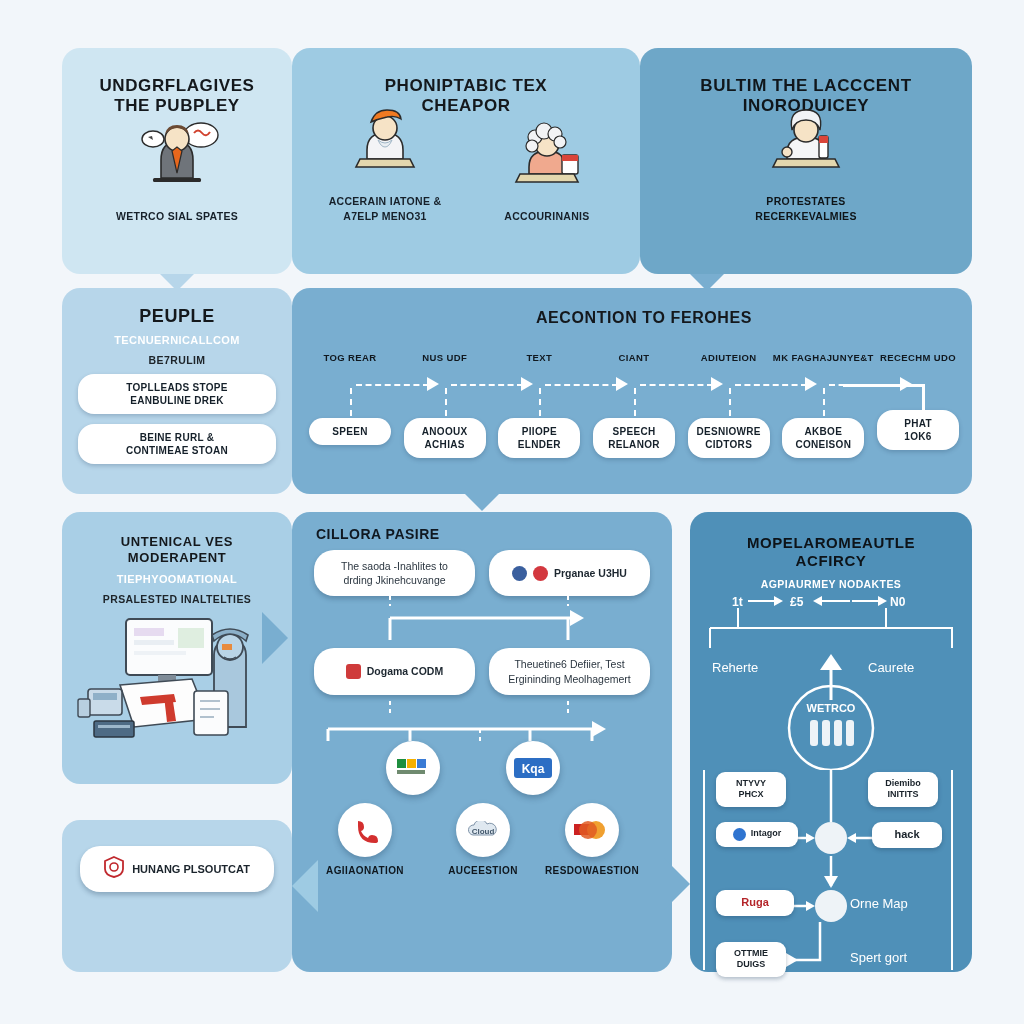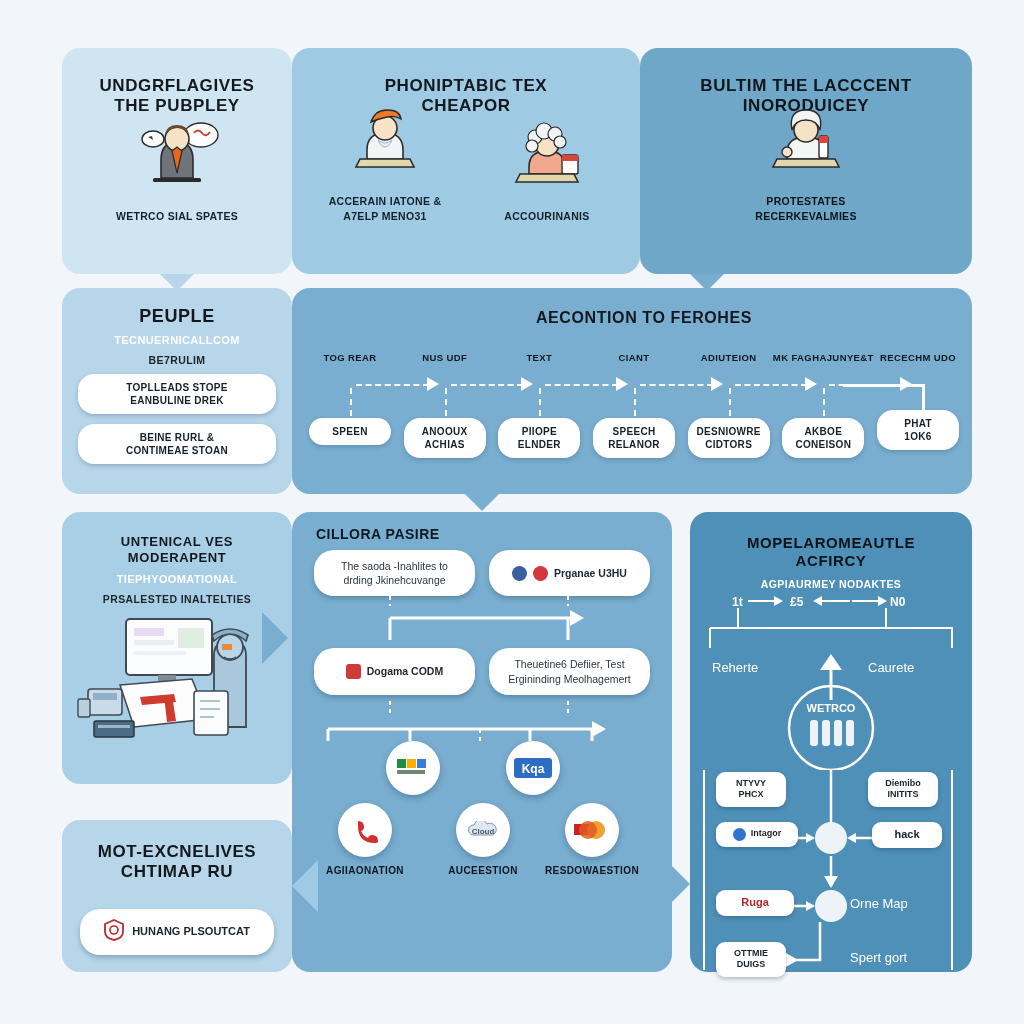--- a/index.html
+++ b/index.html
@@ -424,21 +424,20 @@
       </div>
       <div class="sbox" style="position:absolute;left:182px;top:52px;width:62px;font-size:11px;" id="b3">hack</div>
       <div class="sbox" style="position:absolute;left:26px;top:120px;width:70px;color:#b4252a;font-size:11px;" id="b4">Ruga</div>
       <div class="sbox" style="position:absolute;left:26px;top:172px;width:62px;" id="b5">OTTMIE<br>DUIGS</div>
       <div class="whitetxt" style="position:absolute;left:160px;top:126px;">Orne Map</div>
       <div class="whitetxt" style="position:absolute;left:160px;top:180px;">Spert gort</div>
     </div>
   </div>
 
   <div class="panel" style="left:62px;top:820px;width:230px;height:152px;background:#b7d6ea;">
-    <div class="panel-title" style="font-size:17px;padding-top:22px;" id="t-r4a">MOT-EXCNELIVES<br>CHTIMAP RU</div>
     <div style="padding:26px 18px 0 18px;">
       <div class="pill" style="gap:8px;">
         <span>
           <svg width="20" height="22" viewBox="0 0 20 22">
               <path d="M10 1 l9 4 v8 q0 6 -9 8 q-9 -2 -9 -8 V5z" fill="#fff" stroke="#c0282d" stroke-width="1.8"></path>
               <circle cx="10" cy="11" r="4" fill="none" stroke="#c0282d" stroke-width="1.6"></circle>
             </svg>
         </span>
         <span id="op" style="font-weight:bold;font-size:11px;color:#1b242c;">HUNANG PLSOUTCAT</span>
       </div>

